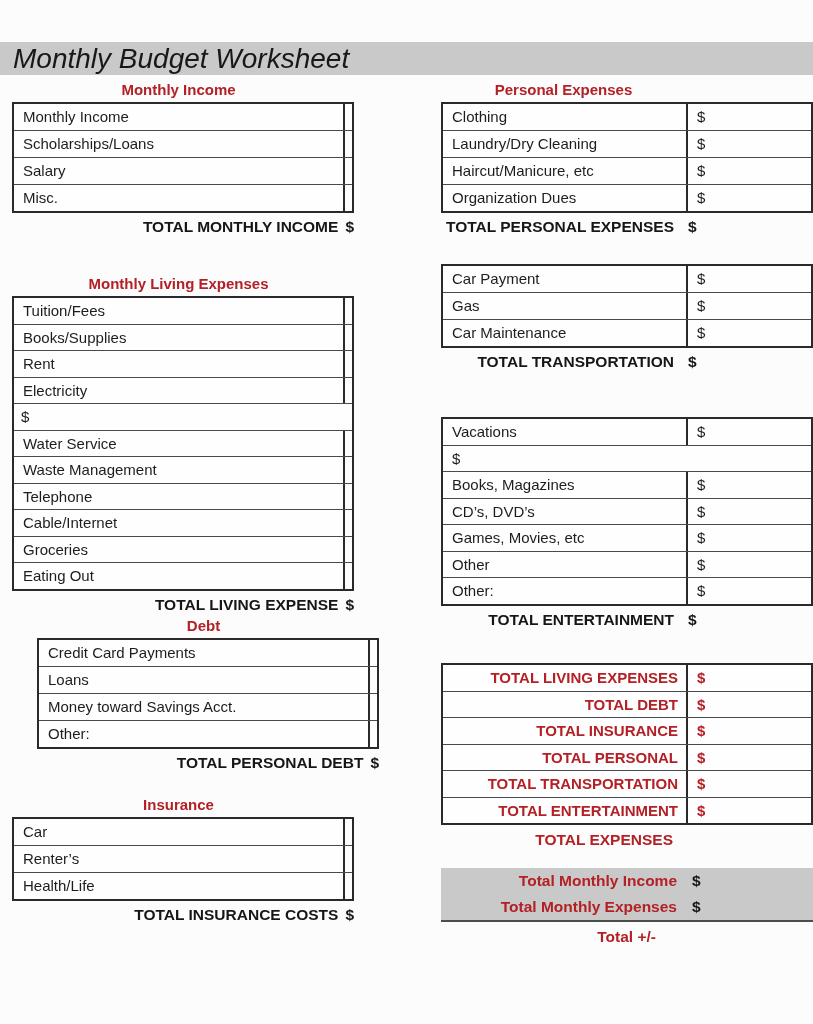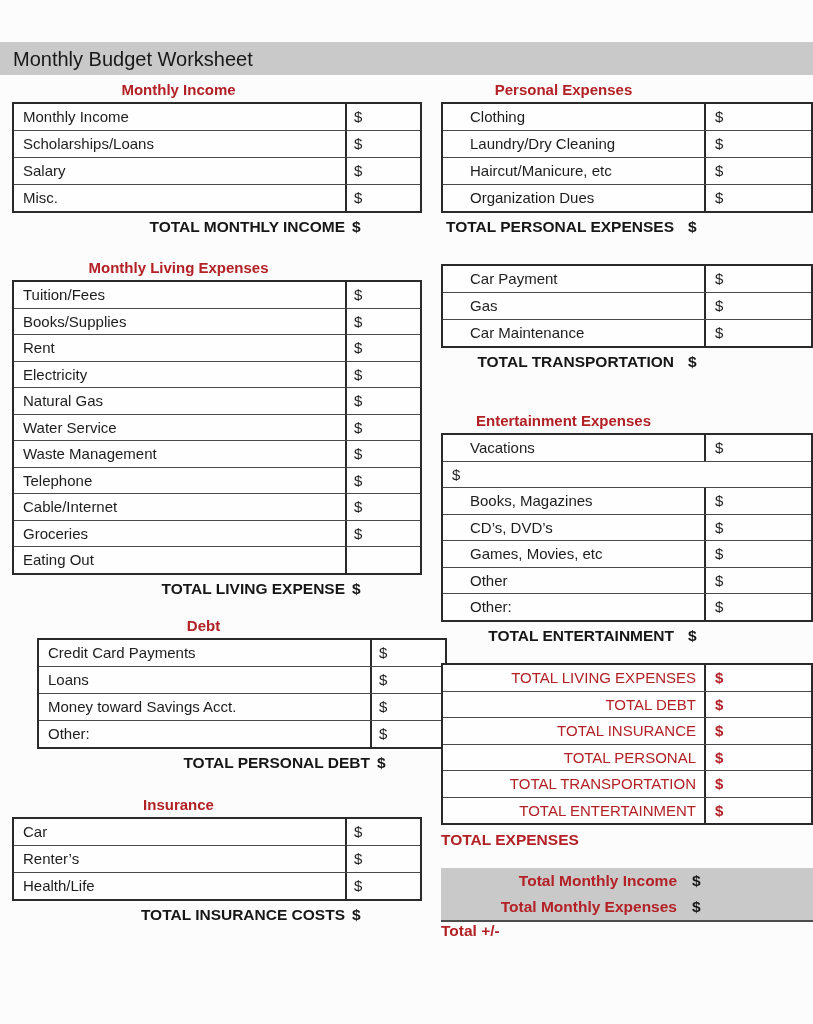--- a/index.html
+++ b/index.html
@@ -8,58 +8,58 @@
     --bar-gray:#c9c9c9;
     --border-dark:#2a2a2a;
     --border-thin:#4a4a4a;
   }
   html,body{margin:0;padding:0;background:#ffffff;}
   .page{
     position:relative;width:813px;height:1024px;background:#fcfcfc;
     font-family:"Liberation Sans", sans-serif;color:var(--ink);overflow:hidden;
   }
   .title-bar{position:absolute;left:0;top:42px;width:813px;height:33px;background:var(--bar-gray);}
-  .title-text{display:block;font-size:20px;line-height:34px;padding-left:13px;color:#181818;font-weight:400;white-space:nowrap;}
+  .title-text{display:block;font-size:28px;line-height:34px;padding-left:13px;color:#181818;font-weight:400;white-space:nowrap;font-style:italic;}
 
   .sec{position:absolute;}
-  .sec-left{left:12px;width:410px;}
+  .sec-left{left:12px;width:342px;}
   .sec-right{left:441px;width:372px;}
-  #sec-income{top:82px;} #sec-living{top:260px;} #sec-debt{top:618px;padding-left:25px;} #sec-insurance{top:797px;}
+  #sec-income{top:82px;} #sec-living{top:276px;} #sec-debt{top:618px;padding-left:25px;} #sec-insurance{top:797px;}
   #sec-personal{top:82px;} #sec-transportation{top:260px;} #sec-entertainment{top:413px;}
   #sec-summary{top:663px;} #sec-balance{top:868px;}
 
   .heading{color:var(--red);font-weight:700;font-size:15px;line-height:16px;text-align:center;height:16px;}
   .heading-left{width:333px;}
   .heading-right{width:245px;}
 
   .btable{border:2px solid var(--border-dark);background:#fefefe;margin-top:4px;box-sizing:border-box;}
   .brow{display:flex;height:26px;border-top:1px solid var(--border-thin);}
   .btable .brow:first-child{border-top:none;}
   .btable.dense .brow{height:25.5px;}
   .cell{box-sizing:border-box;font-size:15px;line-height:25px;white-space:nowrap;overflow:hidden;}
   .lbl{padding-left:9px;border-right:2px solid var(--border-dark);}
   .btable-left .lbl{width:333px;}
   .btable-left .amt{flex:1;padding-left:7px;}
-  .btable-right .lbl{width:245px;margin-left:18px;}
+  .btable-right .lbl{width:245px;}
   .btable-right .amt{flex:1;padding-left:9px;}
 
   .total-line{display:flex;font-weight:700;font-size:15.5px;margin-top:5px;color:#161616;white-space:nowrap;}
   .total-line .tl{text-align:right;box-sizing:border-box;}
   .total-left .tl{width:333px;}
   .total-left .ta{margin-left:7px;}
   .total-right .tl{width:245px;padding-right:12px;}
   .total-right .ta{margin-left:2px;}
 
   .summary-table{margin-top:0;}
-  .summary-table .lbl{color:var(--red);font-weight:400;text-align:right;padding-right:8px;}
+  .summary-table .lbl{color:var(--red);font-weight:700;text-align:right;padding-right:8px;}
   .summary-table .amt{color:var(--red);font-weight:700;}
 
-  .footer-label{color:var(--red);font-weight:700;font-size:15.5px;box-sizing:border-box;white-space:nowrap;}
+  .footer-label{color:var(--red);font-weight:700;font-size:15.5px;text-align:right;box-sizing:border-box;white-space:nowrap;}
   .total-expenses{width:245px;padding-right:13px;margin-top:6px;}
-  .total-plusminus{width:245px;padding-right:30px;}
+  .total-plusminus{width:245px;padding-right:30px;margin-top:6px;}
 
   .graybox{background:var(--bar-gray);border-bottom:2px solid #4d4d4d;width:372px;box-sizing:border-box;}
   .grow{display:flex;height:26px;}
   .glbl{width:245px;box-sizing:border-box;text-align:right;padding-right:9px;color:var(--red);font-weight:700;font-size:15.5px;line-height:26px;white-space:nowrap;}
   .gamt{margin-left:6px;font-weight:700;font-size:15.5px;line-height:26px;color:#161616;}
 </style>
 </head>
 <body>
 
 <div class="page">
@@ -107,21 +107,20 @@
         </div>
       <div class="brow">
           <div class="cell lbl">Rent</div>
           <div class="cell amt">$</div>
         </div>
       <div class="brow">
           <div class="cell lbl">Electricity</div>
           <div class="cell amt">$</div>
         </div>
       <div class="brow">
-          <div class="cell lbl">Natural Gas</div>
           <div class="cell amt">$</div>
         </div>
       <div class="brow">
           <div class="cell lbl">Water Service</div>
           <div class="cell amt">$</div>
         </div>
       <div class="brow">
           <div class="cell lbl">Waste Management</div>
           <div class="cell amt">$</div>
         </div>
@@ -237,21 +236,20 @@
           <div class="cell amt">$</div>
         </div>
     </div>
     <div class="total-line total-right">
       <span class="tl">TOTAL TRANSPORTATION</span>
       <span class="ta">$</span>
     </div>
   </section>
 
   <section class="sec sec-right" id="sec-entertainment">
-    <div class="heading heading-right">Entertainment Expenses</div>
     <div class="btable btable-right dense">
       <div class="brow">
           <div class="cell lbl">Vacations</div>
           <div class="cell amt">$</div>
         </div>
       <div class="brow">
           <div class="cell amt">$</div>
         </div>
       <div class="brow">
           <div class="cell lbl">Books, Magazines</div>

